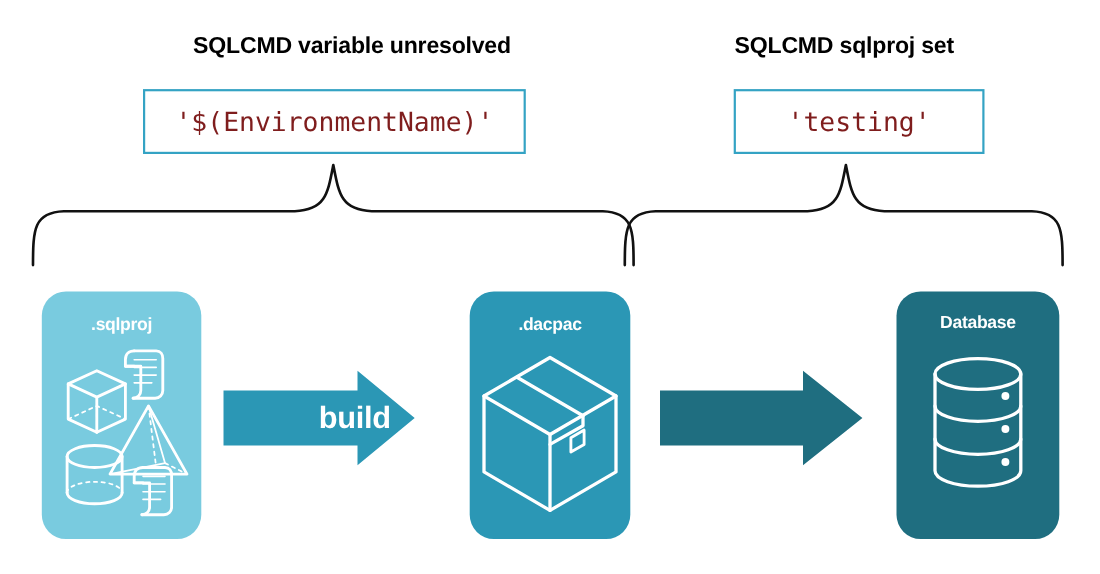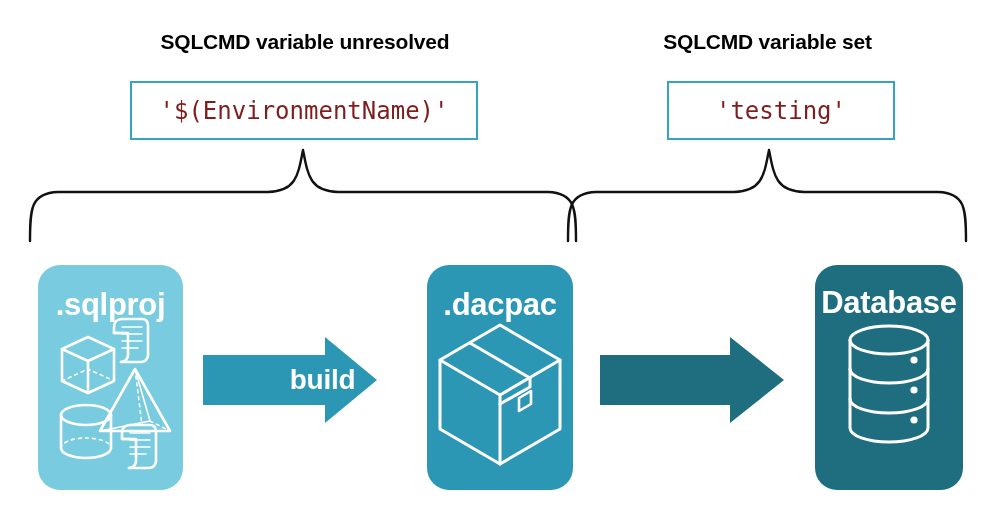--- a/index.html
+++ b/index.html
@@ -22,21 +22,21 @@
   .section-title {
     position: absolute;
     font-family: "Liberation Sans", sans-serif;
     font-weight: bold;
     font-size: 21px;
     color: #000000;
     letter-spacing: -0.2px;
     white-space: nowrap;
     text-align: center;
   }
-  #title-left  { left: 0;   top: 30px; width: 610px; }
+  #title-left  { left: 0;   top: 30px; width: 610px; padding-left: 15px; }
   #title-right { left: 570px; top: 30px; width: 395px; }
 
   
   .code-box {
     position: absolute;
     box-sizing: border-box;
     border: 2px solid #34a3c4;
     background: #ffffff;
     font-family: "DejaVu Sans Mono", monospace;
     font-size: 24px;
@@ -62,21 +62,21 @@
     border-radius: 22px;
     display: block;
   }
   .card-label {
     position: absolute;
     left: 0;
     right: 0;
     text-align: center;
     font-family: "Liberation Sans", sans-serif;
     font-weight: bold;
-    font-size: 31px;
+    font-size: 16px;
     color: #ffffff;
     letter-spacing: -0.3px;
   }
   #card-sqlproj  { left: 38px;  top: 265px; width: 145px; height: 225px; background: #79cbdf; }
   #card-dacpac   { left: 427px; top: 265px; width: 146px; height: 225px; background: #2b97b5; }
   #card-database { left: 815px; top: 265px; width: 148px; height: 225px; background: #1f6e80; }
 
   #card-sqlproj .card-label  { top: 22px; }
   #card-dacpac .card-label   { top: 22px; }
   #card-database .card-label { top: 20px; }
@@ -105,21 +105,21 @@
   #arrow-build-label  { left: 203px; top: 335px; width: 175px; text-align: center; line-height: 90px; margin-left: 32px; }
   #arrow-deploy-label { left: 600px; top: 335px; width: 185px; text-align: center; line-height: 90px; }
 </style>
 </head>
 <body>
 
 <div id="canvas">
 
   <div class="section-title" id="title-left">SQLCMD variable unresolved</div>
 
-  <div class="section-title" id="title-right">SQLCMD variable set</div>
+  <div class="section-title" id="title-right">SQLCMD sqlproj set</div>
 
   <div class="code-box" id="code-left">'$(EnvironmentName)'</div>
 
   <div class="code-box" id="code-right">'testing'</div>
 
   <div class="brace" id="brace-left">
     <svg width="550" height="95" viewBox="0 0 550 95" fill="none">
       <path d="M2 93
                C2 60 3 45 30 44
                L240 44

